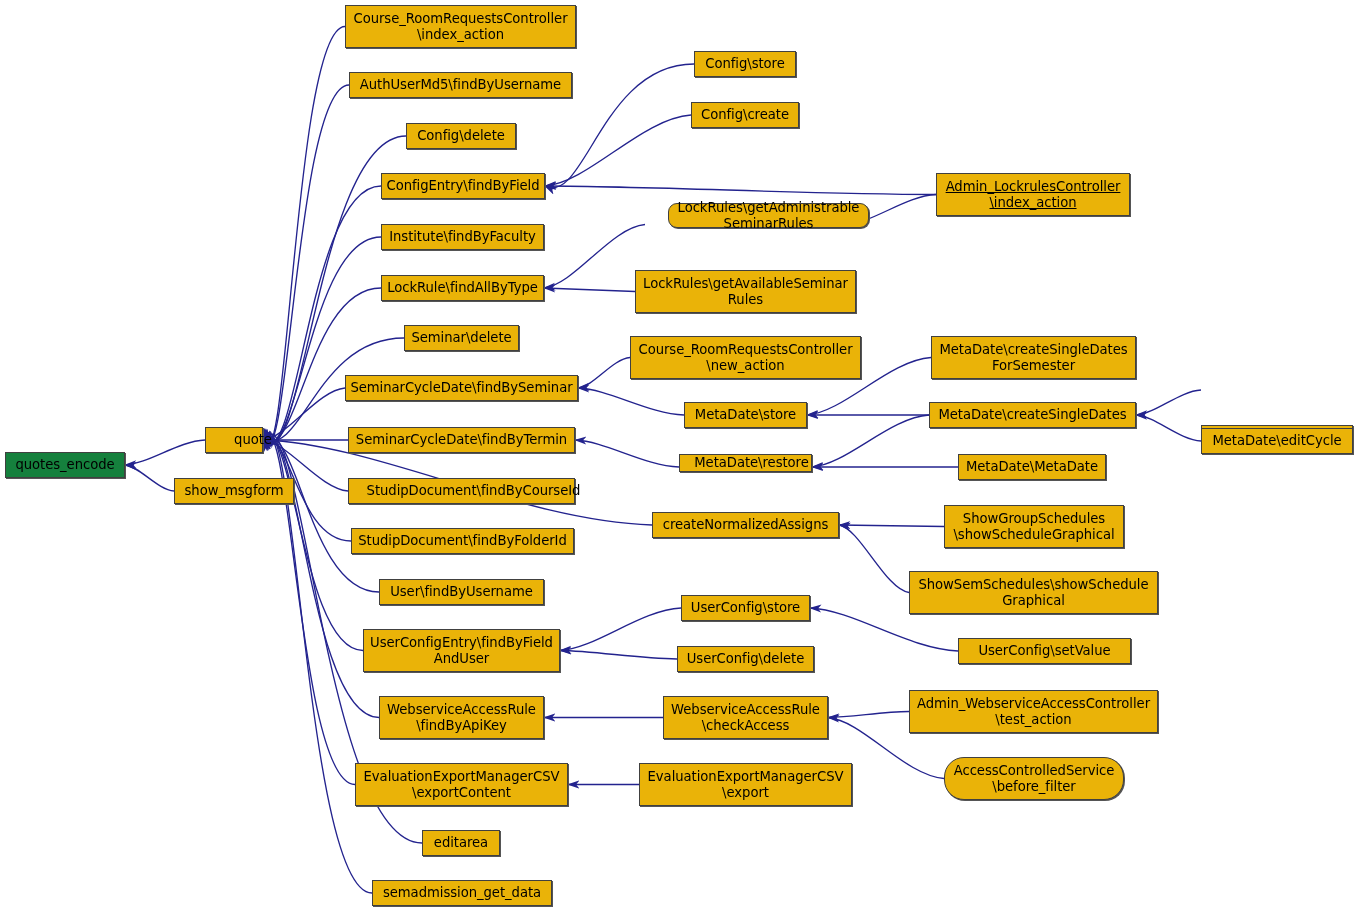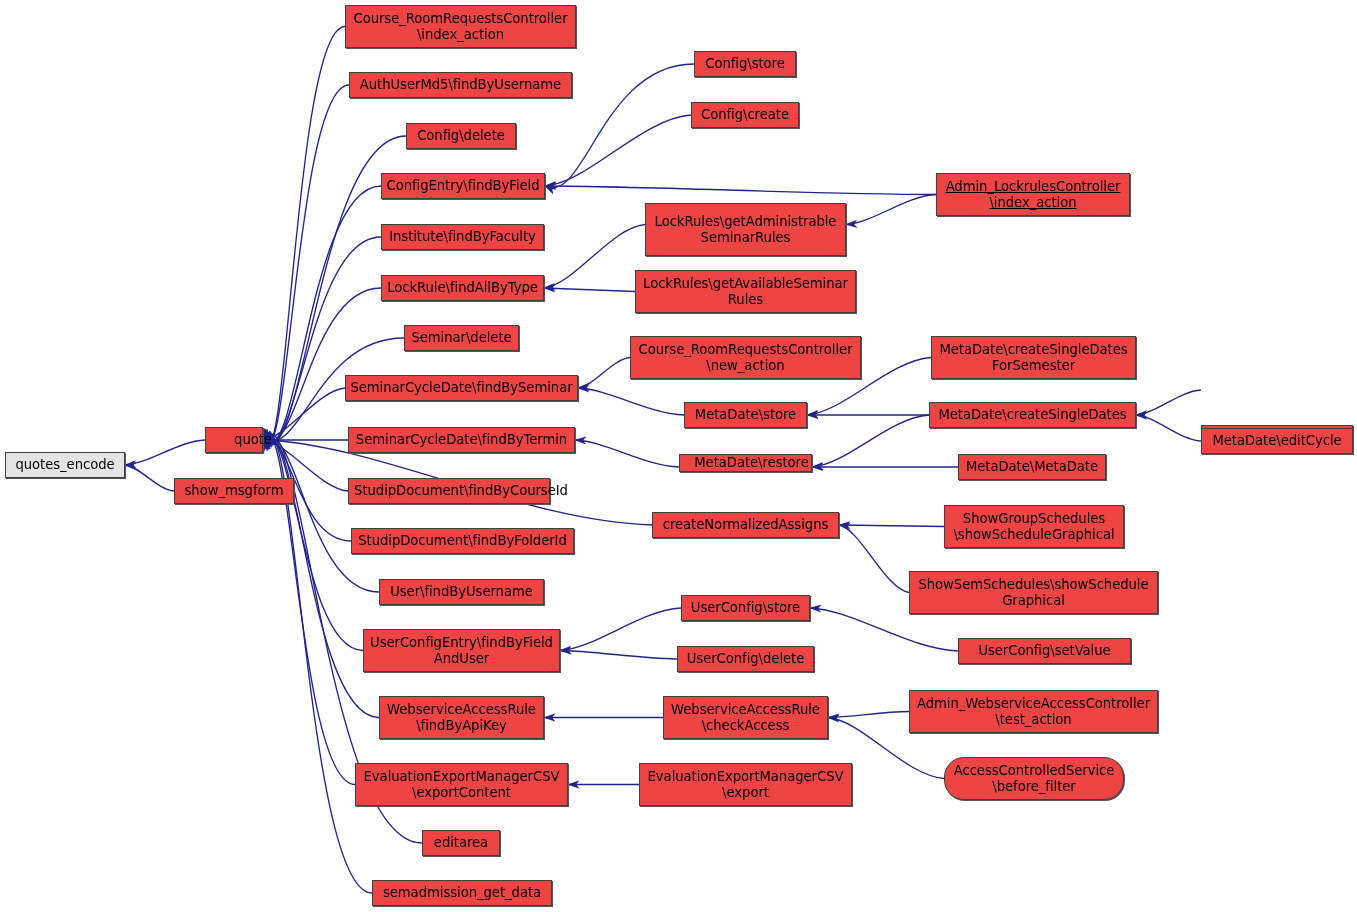--- a/index.html
+++ b/index.html
@@ -20,35 +20,35 @@
     left: 0;
     top: 0;
     width: 1357px;
     height: 912px;
     pointer-events: none;
   }
   .node {
     position: absolute;
     box-sizing: border-box;
     border: 1px solid #404040;
-    background: #ef4444;
+    background: #eab308;
     color: #000000;
     font-size: 13.2px;
     line-height: 15.5px;
     display: flex;
     align-items: center;
     justify-content: center;
     text-align: center;
     white-space: pre;
     letter-spacing: -0.05px;
     box-shadow: 1px 1px 0 0 #555555;
     z-index: 5;
   }
   .node.highlight {
-    background: #e5e5e5;
+    background: #15803d;
     text-align: right;
   }
 </style>
 </head>
 <body>
 
 <div id="canvas">
   <svg id="edges" viewBox="0 0 1357 912">
     <defs>
       <marker id="arrow" markerWidth="9" markerHeight="9" refX="8.4" refY="3.2" orient="auto" markerUnits="strokeWidth">
@@ -109,34 +109,34 @@
       <div class="node" style="left: 345px; top: 5px; width: 231px; height: 43px;">Course_RoomRequestsController
 \index_action</div>
       <div class="node" style="left: 349px; top: 72px; width: 223px; height: 26px;">AuthUserMd5\findByUsername</div>
       <div class="node" style="left: 406px; top: 123px; width: 110px; height: 26px;">Config\delete</div>
       <div class="node" style="left: 381px; top: 173px; width: 164px; height: 26px;">ConfigEntry\findByField</div>
       <div class="node" style="left: 381px; top: 224px; width: 163px; height: 26px;">Institute\findByFaculty</div>
       <div class="node" style="left: 381px; top: 275px; width: 163px; height: 26px;">LockRule\findAllByType</div>
       <div class="node" style="left: 404px; top: 325px; width: 115px; height: 26px;">Seminar\delete</div>
       <div class="node" style="left: 345px; top: 375px; width: 233px; height: 26px;">SeminarCycleDate\findBySeminar</div>
       <div class="node" style="left: 348px; top: 427px; width: 227px; height: 26px;">SeminarCycleDate\findByTermin</div>
-      <div class="node" style="left: 348px; top: 478px; width: 202px; height: 26px; padding-left: 24px;">StudipDocument\findByCourseId</div>
+      <div class="node" style="left: 348px; top: 478px; width: 227px; height: 26px; padding-left: 24px;">StudipDocument\findByCourseId</div>
       <div class="node" style="left: 351px; top: 528px; width: 223px; height: 26px;">StudipDocument\findByFolderId</div>
       <div class="node" style="left: 379px; top: 579px; width: 165px; height: 26px;">User\findByUsername</div>
       <div class="node" style="left: 363px; top: 629px; width: 197px; height: 43px;">UserConfigEntry\findByField
 AndUser</div>
       <div class="node" style="left: 379px; top: 696px; width: 165px; height: 43px;">WebserviceAccessRule
 \findByApiKey</div>
       <div class="node" style="left: 355px; top: 763px; width: 213px; height: 43px;">EvaluationExportManagerCSV
 \exportContent</div>
       <div class="node" style="left: 422px; top: 830px; width: 78px; height: 26px;">editarea</div>
       <div class="node" style="left: 372px; top: 880px; width: 180px; height: 26px;">semadmission_get_data</div>
       <div class="node" style="left: 694px; top: 51px; width: 102px; height: 26px;">Config\store</div>
       <div class="node" style="left: 691px; top: 102px; width: 108px; height: 26px;">Config\create</div>
-      <div class="node" style="left: 645px; top: 203px; width: 201px; height: 53px;">LockRules\getAdministrable
+      <div class="node" style="left: 668px; top: 203px; width: 201px; height: 25px; border-radius: 9px;">LockRules\getAdministrable
 SeminarRules</div>
       <div class="node" style="left: 635px; top: 270px; width: 221px; height: 43px;">LockRules\getAvailableSeminar
 Rules</div>
       <div class="node" style="left: 630px; top: 336px; width: 231px; height: 43px;">Course_RoomRequestsController
 \new_action</div>
       <div class="node" style="left: 684px; top: 402px; width: 123px; height: 26px;">MetaDate\store</div>
       <div class="node" style="left: 679px; top: 454px; width: 133px; height: 18px; padding-left: 12px;">MetaDate\restore</div>
       <div class="node" style="left: 652px; top: 512px; width: 187px; height: 26px;">createNormalizedAssigns</div>
       <div class="node" style="left: 681px; top: 595px; width: 129px; height: 26px;">UserConfig\store</div>
       <div class="node" style="left: 677px; top: 646px; width: 137px; height: 26px;">UserConfig\delete</div>

